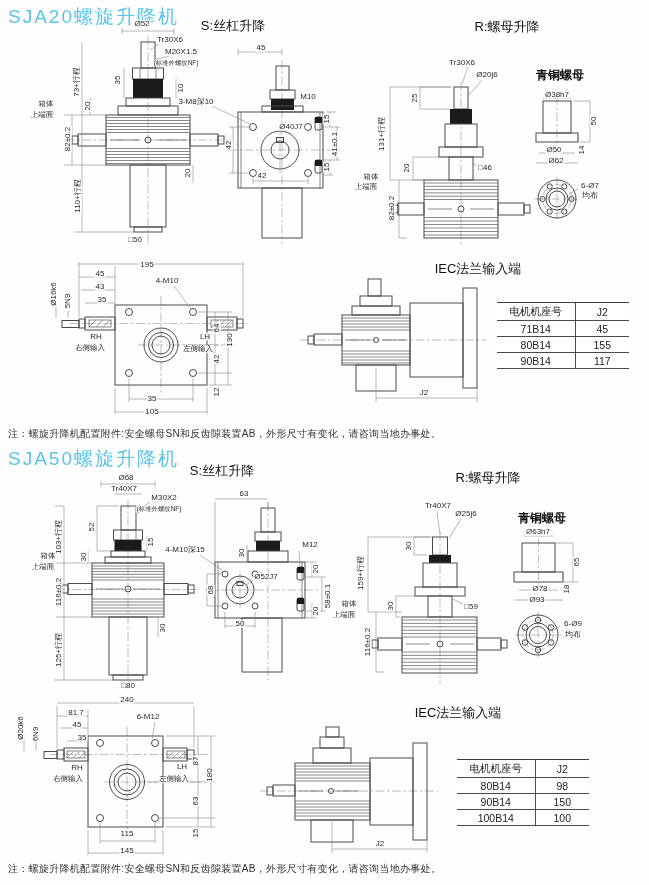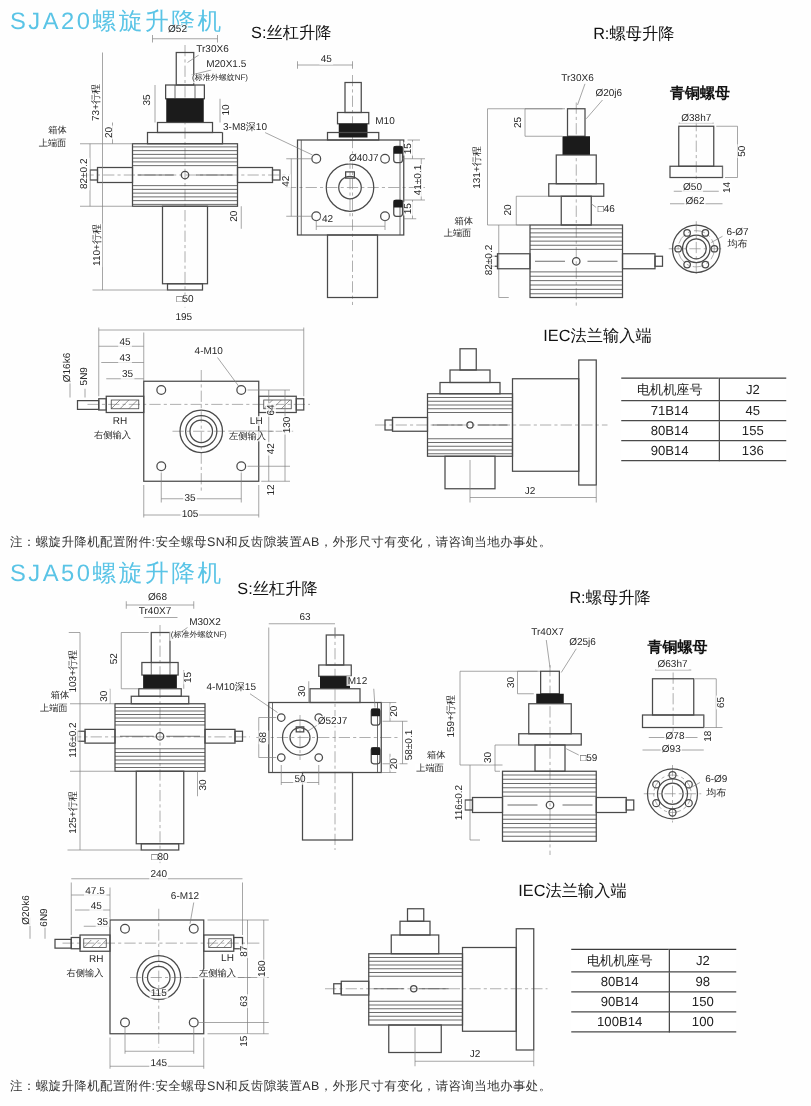--- a/index.html
+++ b/index.html
@@ -280,21 +280,21 @@
   <span class="d sm" style="left:176px;top:63px">(标准外螺纹NF)</span>
   <span class="dv" style="left:118px;top:80px">35</span>
   <span class="dv" style="left:181px;top:88px">10</span>
   <span class="dv" style="left:88px;top:106px">20</span>
   <span class="dv" style="left:77px;top:82px">73+行程</span>
   <span class="d sm2" style="left:46px;top:104px">箱体</span>
   <span class="d sm2" style="left:42px;top:115px">上端面</span>
   <span class="dv" style="left:68px;top:139px">82±0.2</span>
   <span class="dv" style="left:78px;top:196px">110+行程</span>
   <span class="dv" style="left:188px;top:173px">20</span>
-  <span class="d" style="left:148px;top:240px">□50</span>
+  <span class="d" style="left:135px;top:240px">□50</span>
 
   <span class="d" style="left:261px;top:48px">45</span>
   <span class="d" style="left:196px;top:102px">3-M8深10</span>
   <span class="d" style="left:308px;top:97px">M10</span>
   <span class="d" style="left:291px;top:127px">Ø40J7</span>
   <span class="dv" style="left:229px;top:145px">42</span>
   <span class="d" style="left:262px;top:176px">42</span>
   <span class="dv" style="left:327px;top:119px">15</span>
   <span class="dv" style="left:335px;top:144px">41±0.1</span>
   <span class="dv" style="left:327px;top:167px">15</span>
@@ -310,21 +310,21 @@
   <span class="dv" style="left:392px;top:208px">82±0.2</span>
 
   <span class="d" style="left:557px;top:95px">Ø38h7</span>
   <span class="dv" style="left:594px;top:121px">50</span>
   <span class="d" style="left:554px;top:150px">Ø50</span>
   <span class="dv" style="left:582px;top:150px">14</span>
   <span class="d" style="left:556px;top:161px">Ø62</span>
   <span class="d" style="left:590px;top:186px">6-Ø7</span>
   <span class="d" style="left:590px;top:196px">均布</span>
 
-  <span class="d" style="left:147px;top:254px">195</span>
+  <span class="d" style="left:147px;top:265px">195</span>
   <span class="d" style="left:100px;top:274px">45</span>
   <span class="d" style="left:100px;top:287px">43</span>
   <span class="d" style="left:102px;top:300px">35</span>
   <span class="dv" style="left:54px;top:294px">Ø16k6</span>
   <span class="dv" style="left:68px;top:301px">5N9</span>
   <span class="d" style="left:167px;top:281px">4-M10</span>
   <span class="d" style="left:96px;top:337px">RH</span>
   <span class="d sm2" style="left:90px;top:348px">右侧输入</span>
   <span class="d" style="left:205px;top:337px">LH</span>
   <span class="d sm2" style="left:198px;top:349px">左侧输入</span>
@@ -352,21 +352,21 @@
       <tr>
             <td>71B14</td>
             <td>45</td>
           </tr>
       <tr>
             <td>80B14</td>
             <td>155</td>
           </tr>
       <tr>
             <td>90B14</td>
-            <td>136</td>
+            <td>117</td>
           </tr>
     </tbody>
   </table>
 
   <div class="note" style="left:8px;top:427px">注：螺旋升降机配置附件:安全螺母SN和反齿隙装置AB，外形尺寸有变化，请咨询当地办事处。</div>
 </div>
 
 <div>
   <div class="title" style="left:8px;top:446px">SJA50螺旋升降机</div>
   <div class="hd" style="left:222px;top:471px">S:丝杠升降</div>
@@ -385,21 +385,21 @@
   <span class="d sm2" style="left:48px;top:556px">箱体</span>
   <span class="d sm2" style="left:43px;top:567px">上端面</span>
   <span class="dv" style="left:59px;top:592px">116±0.2</span>
   <span class="dv" style="left:163px;top:628px">30</span>
   <span class="dv" style="left:59px;top:650px">125+行程</span>
   <span class="d" style="left:128px;top:686px">□80</span>
 
   <span class="d" style="left:244px;top:494px">63</span>
   <span class="d" style="left:185px;top:550px">4-M10深15</span>
   <span class="dv" style="left:242px;top:553px">30</span>
-  <span class="d" style="left:286px;top:545px">M12</span>
+  <span class="d" style="left:310px;top:545px">M12</span>
   <span class="dv" style="left:316px;top:569px">20</span>
   <span class="d" style="left:266px;top:577px">Ø52J7</span>
   <span class="dv" style="left:211px;top:590px">68</span>
   <span class="dv" style="left:328px;top:596px">58±0.1</span>
   <span class="dv" style="left:316px;top:611px">20</span>
   <span class="d" style="left:240px;top:624px">50</span>
 
   <span class="d" style="left:438px;top:506px">Tr40X7</span>
   <span class="d" style="left:466px;top:514px">Ø25j6</span>
   <span class="dv" style="left:409px;top:546px">30</span>
@@ -412,35 +412,35 @@
 
   <span class="d" style="left:538px;top:532px">Ø63h7</span>
   <span class="dv" style="left:577px;top:562px">65</span>
   <span class="d" style="left:540px;top:589px">Ø78</span>
   <span class="dv" style="left:567px;top:589px">18</span>
   <span class="d" style="left:537px;top:600px">Ø93</span>
   <span class="d" style="left:573px;top:624px">6-Ø9</span>
   <span class="d" style="left:573px;top:635px">均布</span>
 
   <span class="d" style="left:127px;top:700px">240</span>
-  <span class="d" style="left:76px;top:713px">47.5</span>
+  <span class="d" style="left:76px;top:713px">81.7</span>
   <span class="d" style="left:77px;top:725px">45</span>
   <span class="d" style="left:82px;top:738px">35</span>
   <span class="dv" style="left:21px;top:728px">Ø20k6</span>
   <span class="dv" style="left:36px;top:734px">6N9</span>
   <span class="d" style="left:148px;top:717px">6-M12</span>
   <span class="d" style="left:77px;top:768px">RH</span>
   <span class="d sm2" style="left:68px;top:779px">右侧输入</span>
   <span class="d" style="left:182px;top:767px">LH</span>
   <span class="d sm2" style="left:174px;top:779px">左侧输入</span>
   <span class="dv" style="left:196px;top:761px">87</span>
   <span class="dv" style="left:210px;top:775px">180</span>
   <span class="dv" style="left:196px;top:801px">63</span>
   <span class="dv" style="left:196px;top:833px">15</span>
-  <span class="d" style="left:127px;top:795px">115</span>
+  <span class="d" style="left:127px;top:834px">115</span>
   <span class="d" style="left:127px;top:851px">145</span>
 
   <span class="d" style="left:380px;top:844px">J2</span>
 
   <table class="spec" style="left:457px;top:759px">
     <colgroup>
           <col style="width:78px">
           <col style="width:54px">
         </colgroup>
     <thead>

